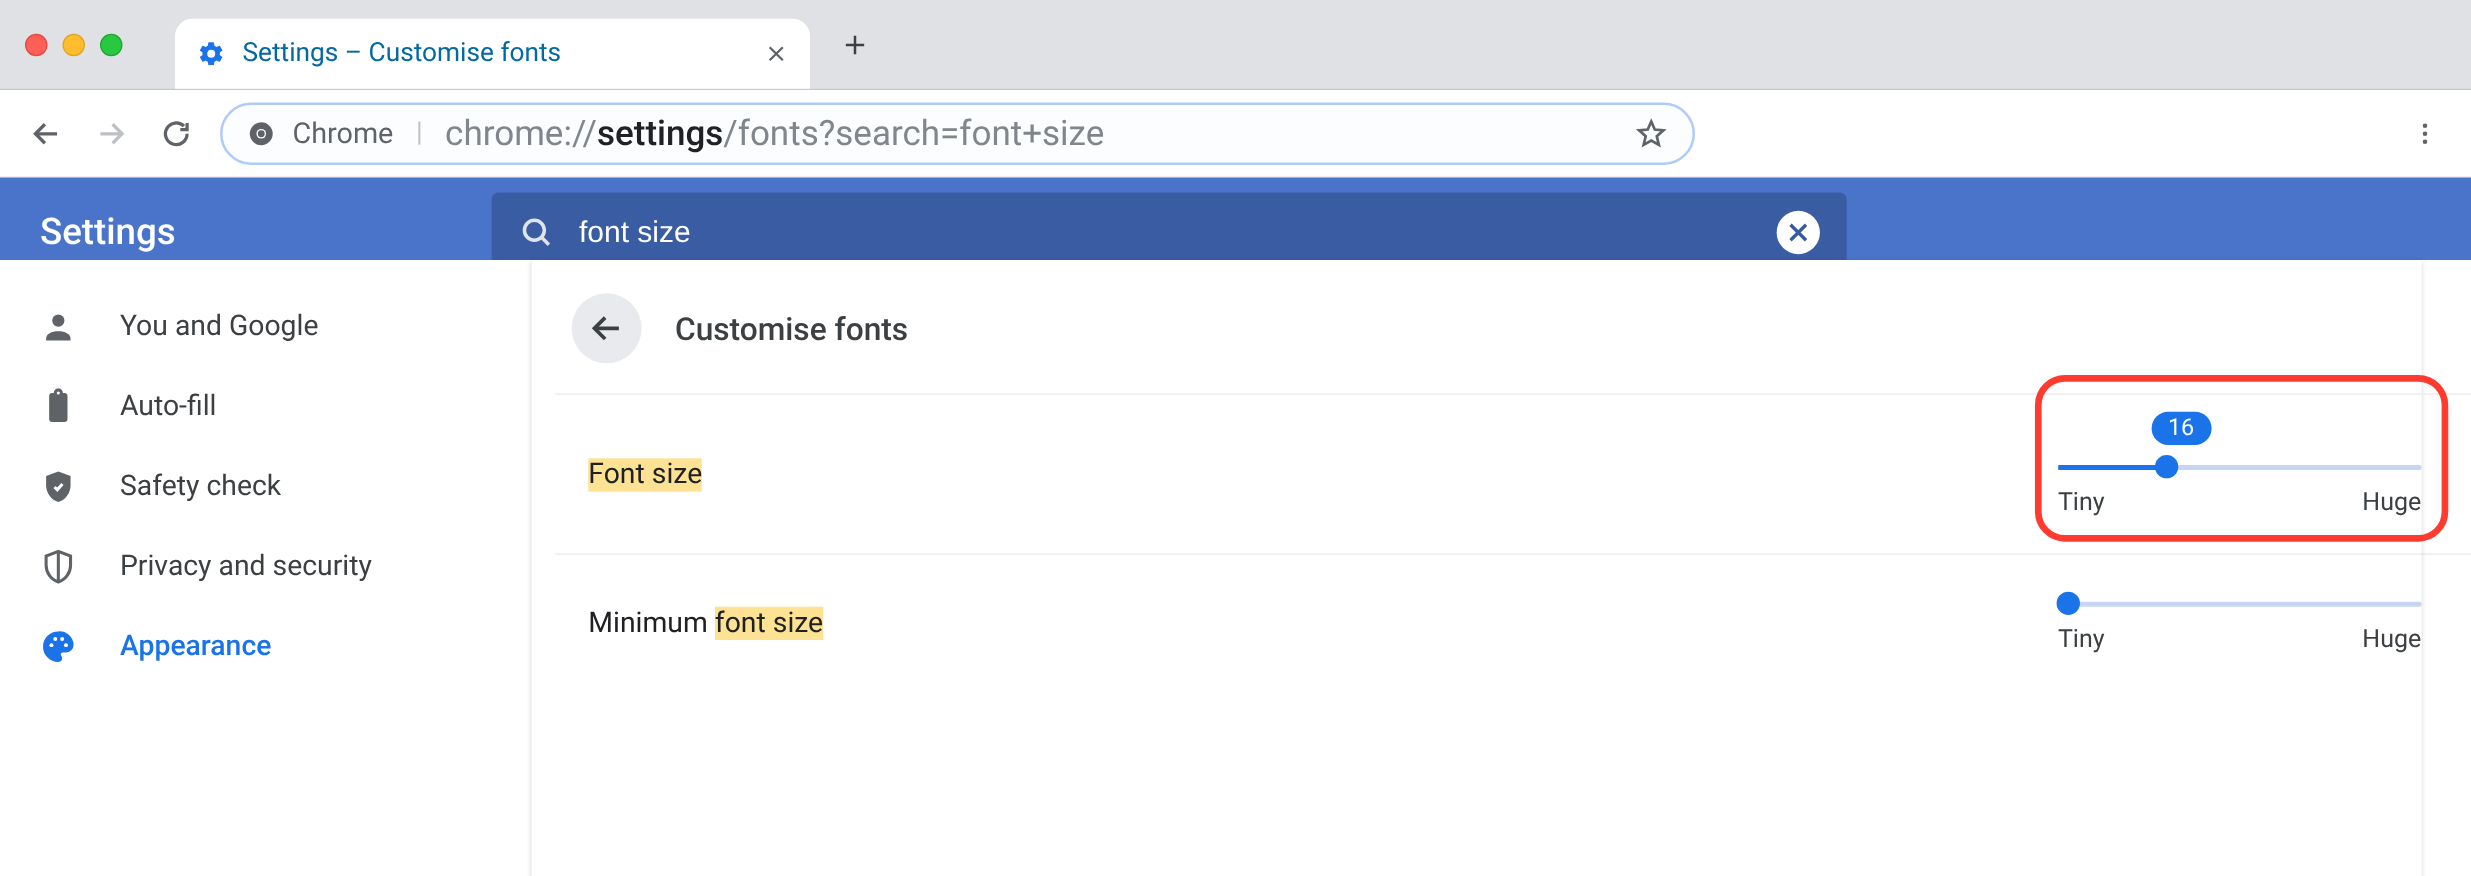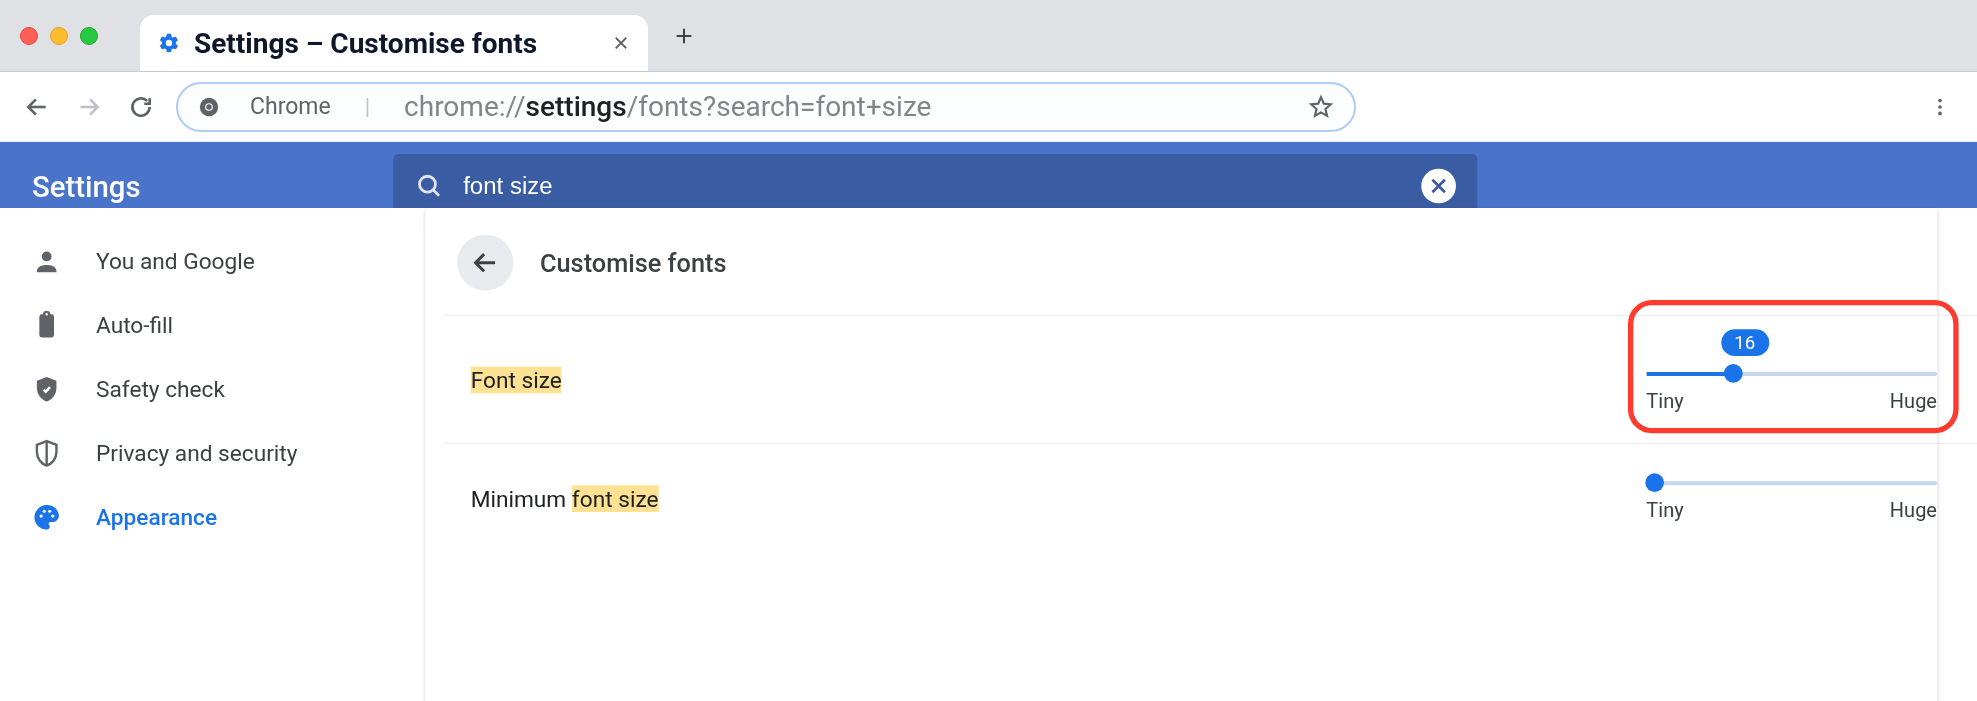--- a/index.html
+++ b/index.html
@@ -9,33 +9,33 @@
   .window-chrome { background: #dfe1e5; height: 72px; border-bottom: 1px solid #c7c9cc; position: relative; }
   .traffic-lights { position: absolute; left: 20px; top: 50%; transform: translateY(-50%); display: flex; gap: 12px; }
   .traffic-lights span { width: 18px; height: 18px; border-radius: 50%; display: inline-block; }
   .tl-red { background: #ff5f57; border: 1px solid #e14942; }
   .tl-yellow { background: #febc2e; border: 1px solid #e1a325; }
   .tl-green { background: #28c840; border: 1px solid #1fa531; }
 
   .tab-strip { position: absolute; bottom: 0; left: 140px; display: flex; align-items: flex-end; height: 100%; }
   .browser-tab { background: #ffffff; height: 56px; width: 508px; border-top-left-radius: 14px; border-top-right-radius: 14px; display: flex; align-items: center; padding: 0 18px; gap: 14px; position: relative; }
   .browser-tab .favicon { width: 22px; height: 22px; color: #1a73e8; }
-  .browser-tab .tab-title { font-size: 28px; color: #0f172a; flex: 1; white-space: nowrap; overflow: hidden; text-overflow: ellipsis; font-weight: bold; }
+  .browser-tab .tab-title { font-size: 21px; color: #0369a1; flex: 1; white-space: nowrap; overflow: hidden; text-overflow: ellipsis; }
   .browser-tab .tab-close { width: 18px; height: 18px; color: #5f6368; cursor: pointer; }
 
   .new-tab-btn { width: 40px; height: 40px; margin-left: 16px; display: flex; align-items: center; justify-content: center; color: #3c4043; cursor: pointer; align-self:center; }
   .new-tab-btn svg { width: 22px; height: 22px; }
 
   
   .toolbar-row { height: 70px; background: #ffffff; display: flex; align-items: center; padding: 0 20px; gap: 18px; border-bottom: 1px solid #e8eaed; }
   .nav-btn { width: 34px; height: 34px; display: flex; align-items: center; justify-content: center; color: #5f6368; }
   .nav-btn svg { width: 26px; height: 26px; }
   .nav-btn.disabled { color: #bdc1c6; }
 
-  .omnibox { flex: 0 0 1180px; height: 50px; border: 2px solid #aecbfa; border-radius: 28px; background: #f1f6ff3d; display: flex; align-items: center; padding: 0 20px; gap: 30px; }
+  .omnibox { flex: 0 0 1180px; height: 50px; border: 2px solid #aecbfa; border-radius: 28px; background: #f1f6ff3d; display: flex; align-items: center; padding: 0 20px; gap: 14px; }
   .omnibox .secure-icon { width: 22px; height: 22px; color: #5f6368; }
   .omnibox .scheme-label { color: #5f6368; font-size: 23px; }
   .omnibox .dvd { color: #c0c3c8; font-size: 22px; margin: 0 4px; }
   .omnibox .url-path { color: #80868b; font-size: 28px; }
   .omnibox .url-path b { color: #202124; font-weight: 500; }
   .omnibox .star { margin-left: auto; width: 26px; height: 26px; color: #5f6368; }
 
   .overflow-menu { margin-left: auto; width: 34px; height: 34px; color: #5f6368; display: flex; align-items:center; justify-content:center; }
   .overflow-menu svg { width: 22px; height: 22px; }
 

